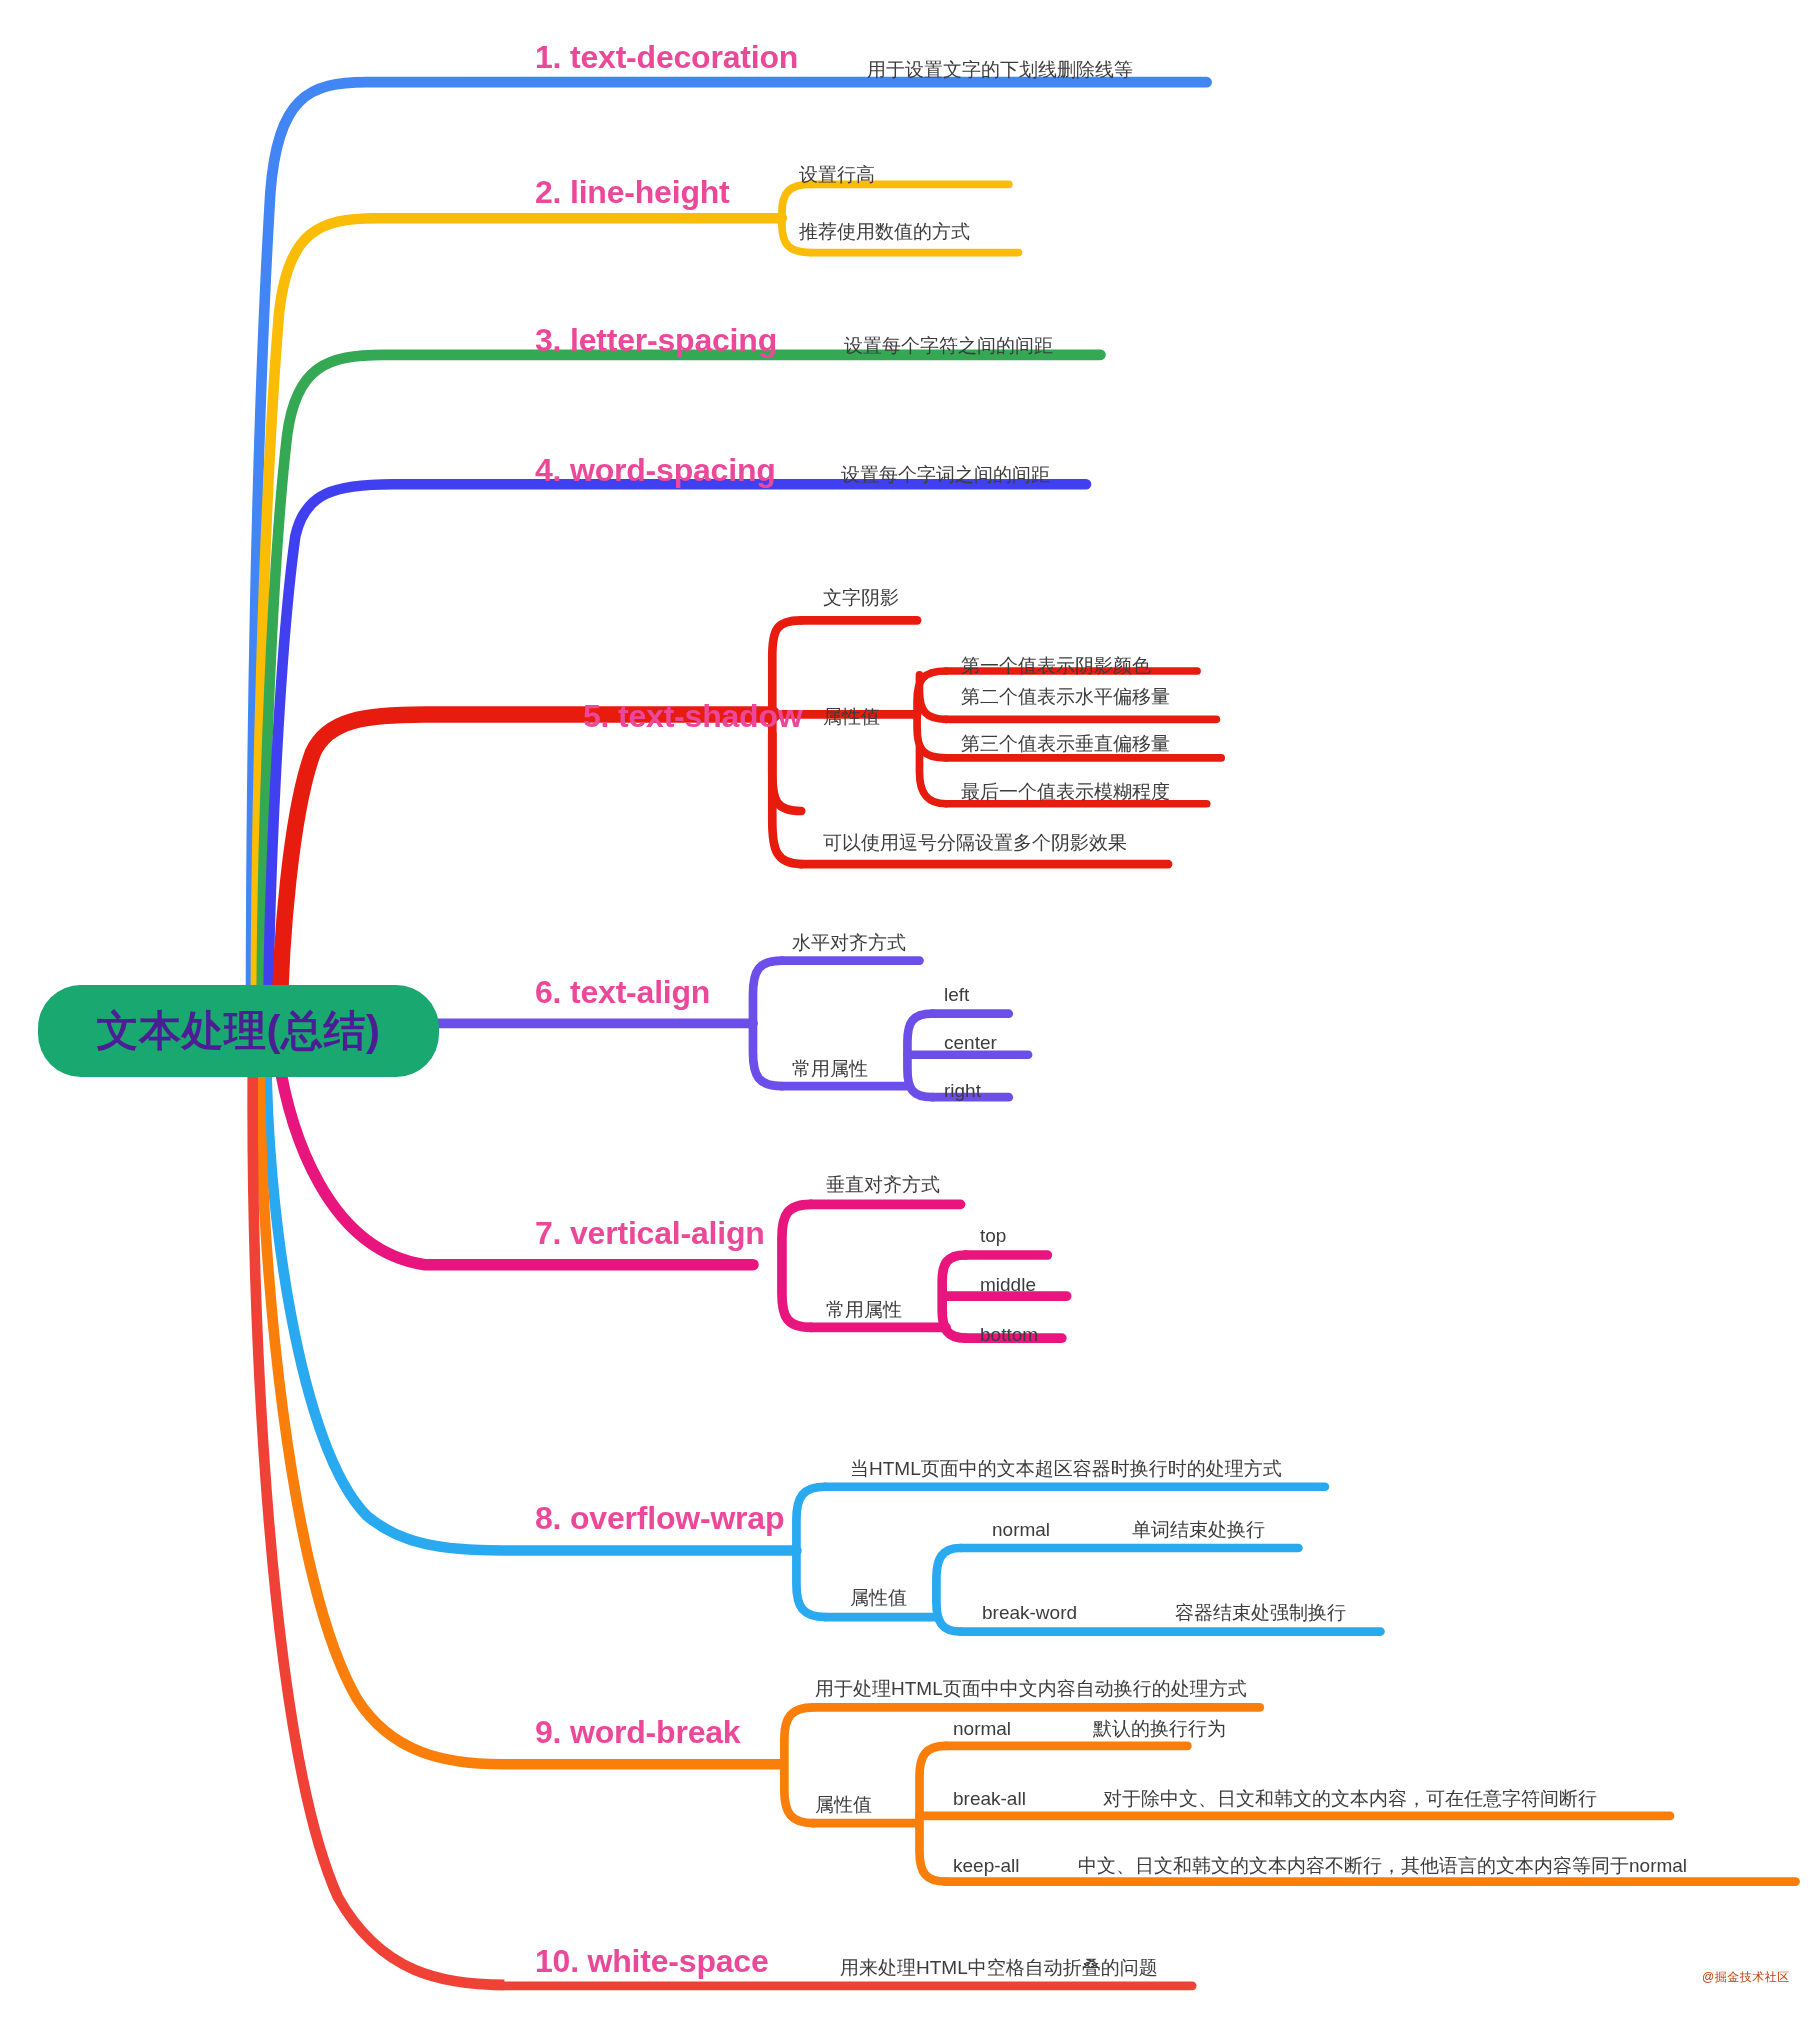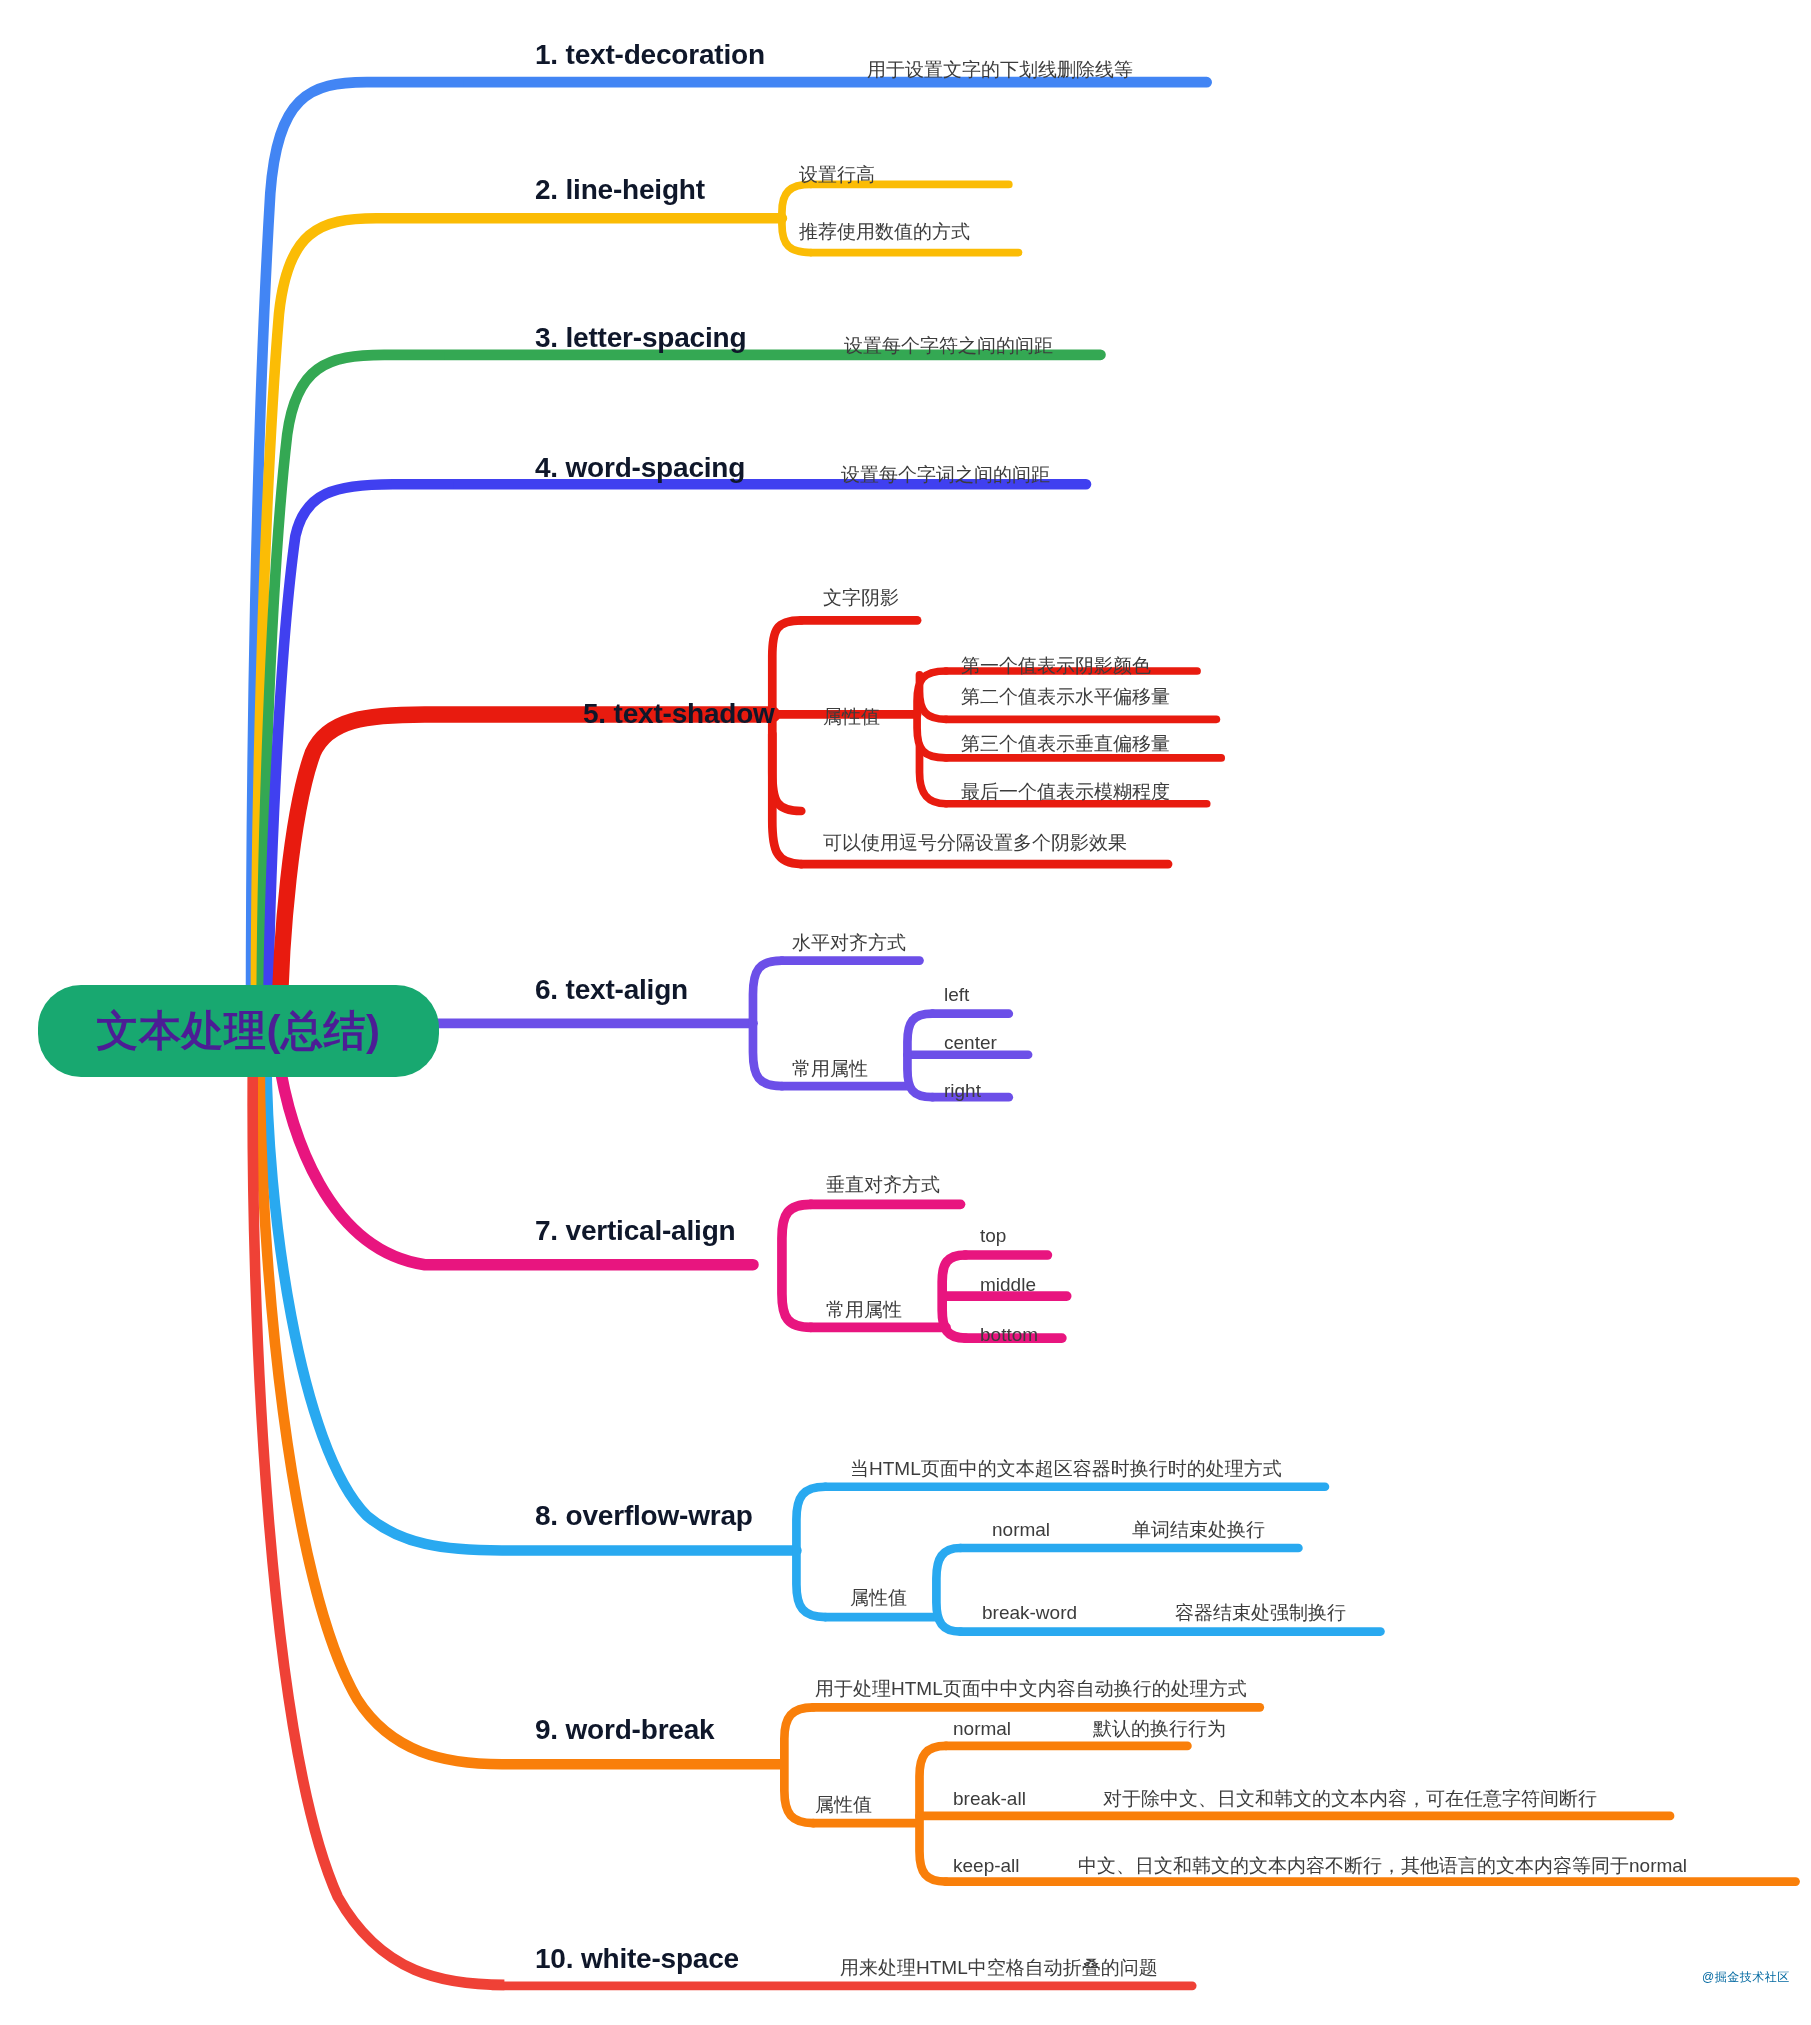--- a/index.html
+++ b/index.html
@@ -39,35 +39,35 @@
     font-weight:bold;
     font-size:42px;
     letter-spacing:0.5px;
     box-sizing:border-box;
     padding:0 20px;
     z-index:5;
   }
   
   .topic{
     font-weight:bold;
-    font-size:28px;
-    color:#0f172a;
+    font-size:32px;
+    color:#ec4899;
     letter-spacing:-0.2px;
   }
   
   .leaf{
     font-size:19px;
     color:#3c3c3c;
     font-weight:400;
   }
   
   .watermark{
     position:absolute;
     font-size:12px;
-    color:#0369a1;
+    color:#c2410c;
     letter-spacing:0.5px;
     white-space:nowrap;
   }
 </style>
 </head>
 <body>
 
 <div id="stage">
 
   <svg id="wires" viewBox="0 0 3752 4195" width="1811" height="2025" xmlns="http://www.w3.org/2000/svg">

